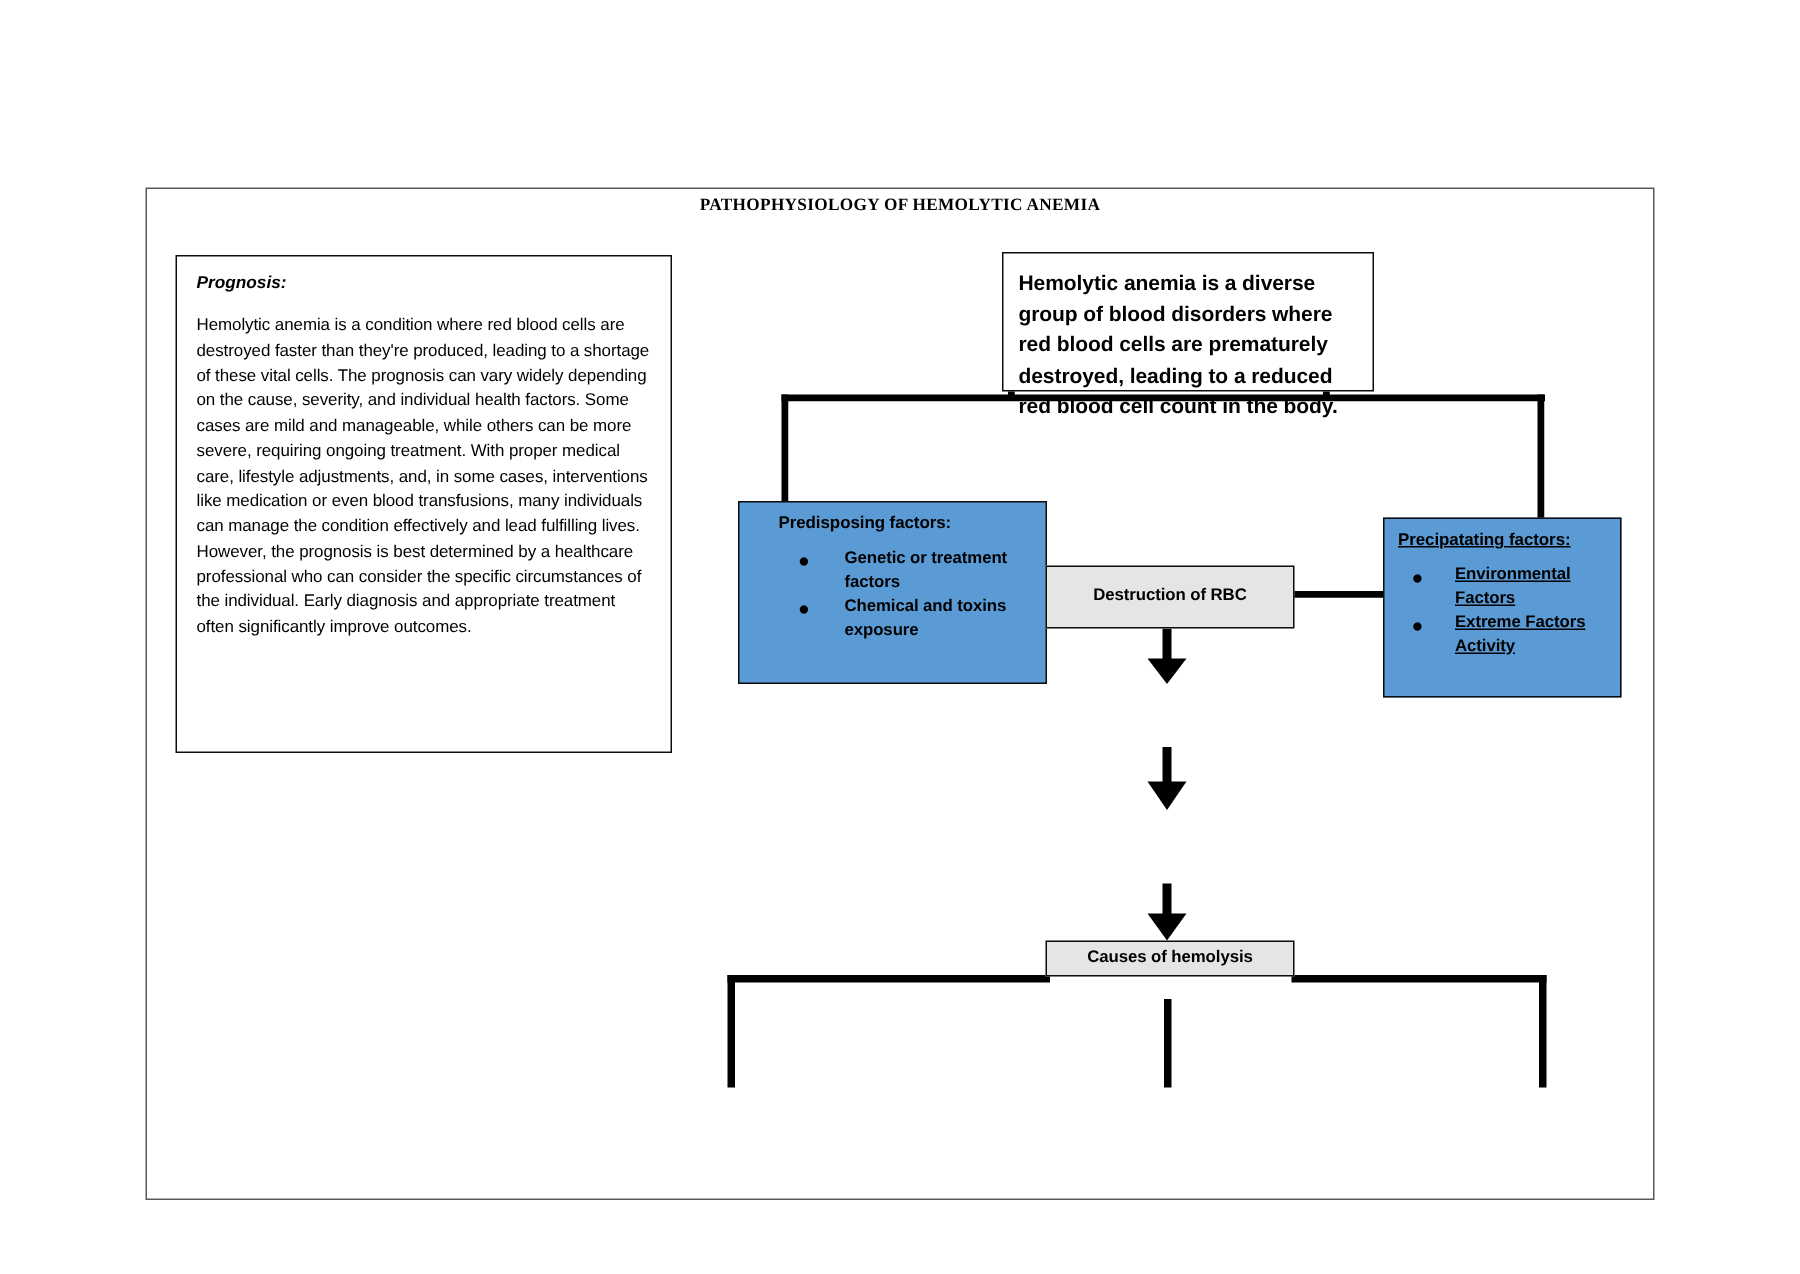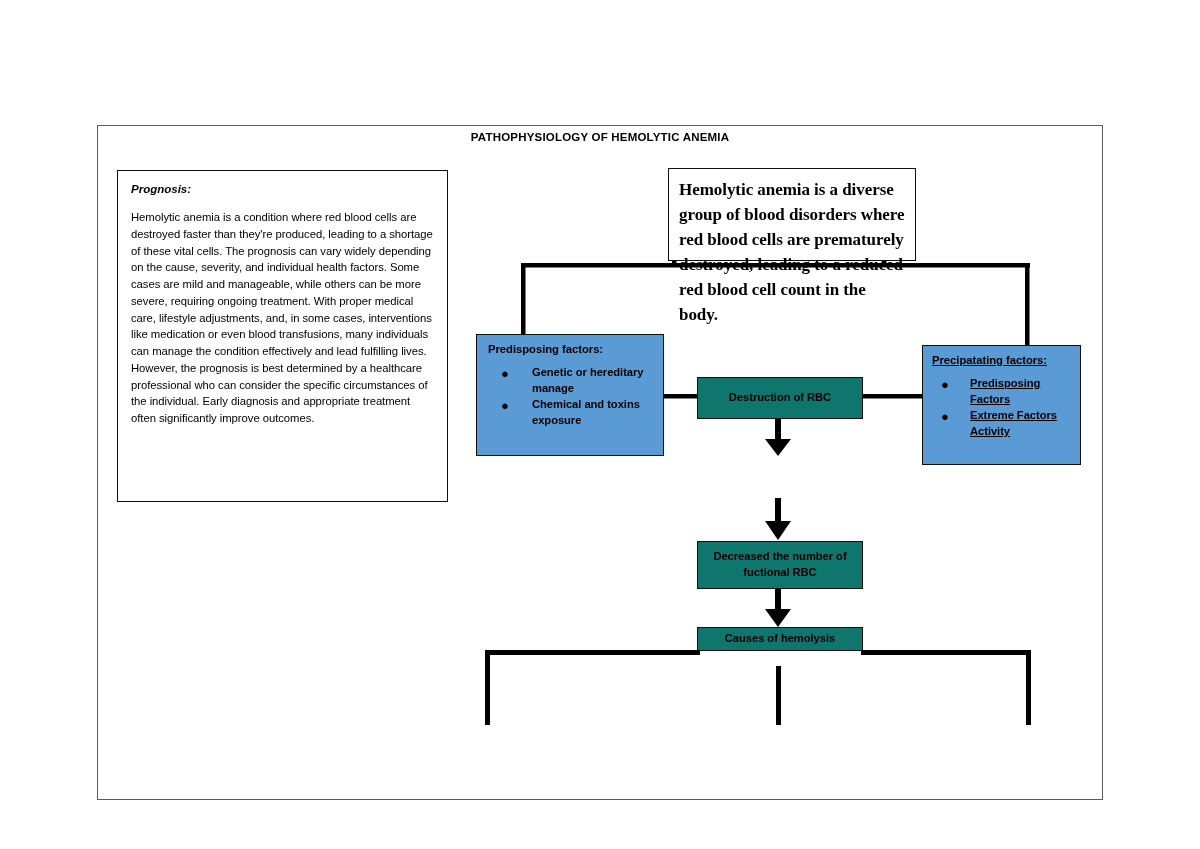--- a/index.html
+++ b/index.html
@@ -39,37 +39,38 @@
     position: absolute;
     left: 400px;
     top: 131px;
     width: 400px;
     text-align: center;
     font-size: 11.5px;
     font-weight: bold;
     letter-spacing: 0.2px;
     color: #000000;
     white-space: nowrap;
+    font-family: Liberation Serif, serif;
   }
 
   
   .node {
     position: absolute;
     box-sizing: border-box;
     border: 1.6px solid #0d0d0d;
     color: #000000;
   }
   .node.white {
     background: #ffffff;
   }
   .node.blue {
     background: #5b9bd5;
   }
   .node.green {
-    background: #0f766e;
+    background: #e5e5e5;
   }
 
   
   .prognosis-box {
     left: 117px;
     top: 170px;
     width: 331px;
     height: 332px;
     padding: 12px 12px 8px 11px;
   }
@@ -89,35 +90,34 @@
 
   
   .definition-box {
     left: 668px;
     top: 168px;
     width: 248px;
     height: 93px;
     padding: 9px 10px 6px 10px;
   }
   .definition-body {
-    font-size: 17px;
+    font-size: 14px;
     font-weight: bold;
     line-height: 1.47;
     margin: 0;
     letter-spacing: -0.05px;
-    font-family: Liberation Serif, serif;
   }
 
   
   .factors-left {
-    left: 476px;
+    left: 492px;
     top: 334px;
-    width: 188px;
+    width: 206px;
     height: 122px;
-    padding: 8px 6px 6px 11px;
+    padding: 8px 6px 6px 26px;
   }
   .factors-right {
     left: 922px;
     top: 345px;
     width: 159px;
     height: 120px;
     padding: 8px 4px 6px 9px;
     text-decoration: underline;
   }
   .factors-title {
@@ -254,49 +254,46 @@
 
   <div class="node white definition-box">
     <p class="definition-body">Hemolytic anemia is a diverse group of blood disorders where red blood cells are prematurely destroyed, leading to a reduced red blood cell count in the body.</p>
   </div>
 
   <div class="node blue factors-left">
     <div class="factors-title">Predisposing factors:</div>
     <ul class="factors-list">
       <li>
         <span class="bullet">●</span>
-        <span>Genetic or hereditary manage</span>
+        <span>Genetic or treatment factors</span>
       </li>
       <li>
         <span class="bullet">●</span>
         <span>Chemical and toxins exposure</span>
       </li>
     </ul>
   </div>
 
   <div class="node blue factors-right">
     <div class="factors-title">Precipatating factors:</div>
     <ul class="factors-list">
       <li>
         <span class="bullet">●</span>
-        <span>Predisposing Factors</span>
+        <span>Environmental Factors</span>
       </li>
       <li>
         <span class="bullet">●</span>
         <span>Extreme Factors Activity</span>
       </li>
     </ul>
   </div>
 
   <div class="node green green-node n-destruction">
     <span>Destruction of RBC</span>
   </div>
 
 
-  <div class="node green green-node n-decreased">
-    <span>Decreased the number of fuctional RBC</span>
-  </div>
 
   <div class="node green green-node n-causes">
     <span>Causes of hemolysis</span>
   </div>
 
 </div>
 
 </body></html>

